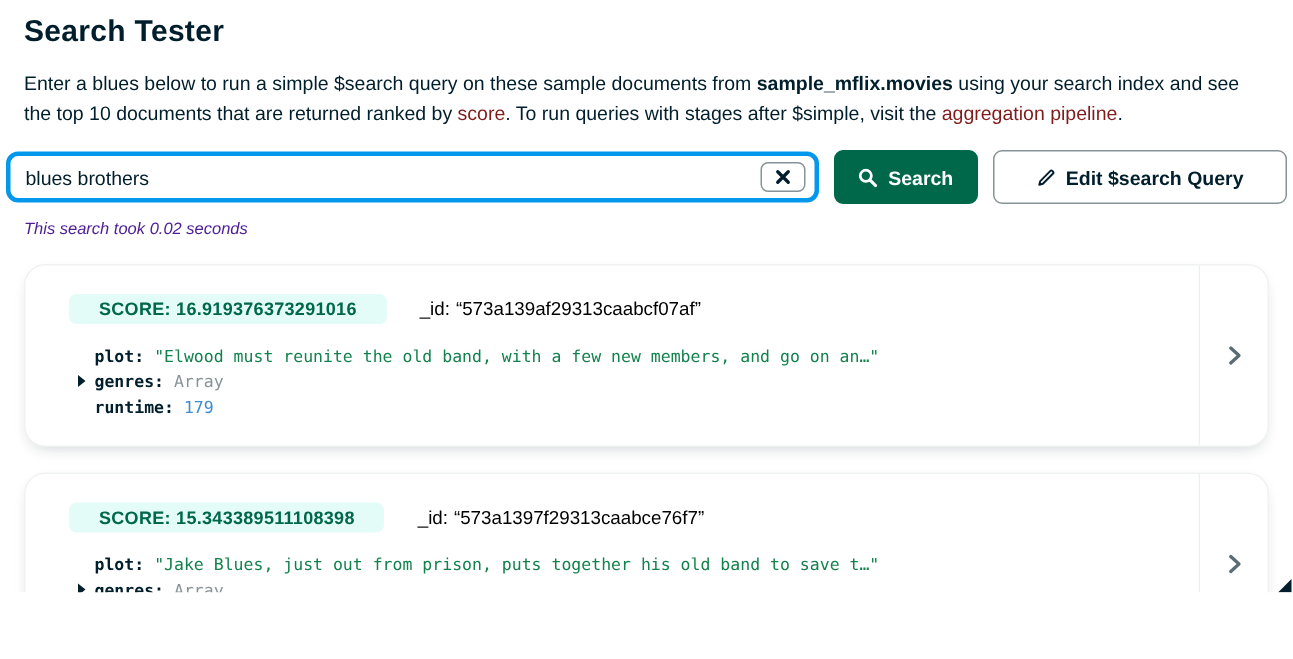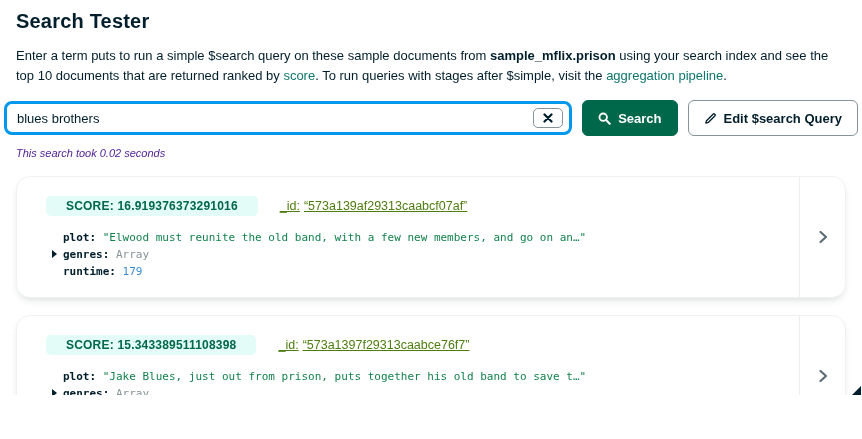--- a/index.html
+++ b/index.html
@@ -15,21 +15,21 @@
     margin: 10px 16px 0;
     font-size: 20px; font-weight: 700;
     color: #001E2B; letter-spacing: .2px;
   }
   .page-desc {
     margin: 13px 16px 0;
     max-width: 834px;
     font-size: 13px; line-height: 1.5;
     color: #001E2B;
   }
-  .page-desc a { color: #0f766e; text-decoration: none; cursor: pointer; }
+  .page-desc a { color: #7f1d1d; text-decoration: none; cursor: pointer; }
   .search-row {
     display: flex; align-items: center;
     margin: 15px 4px 0; gap: 10px;
   }
   .input-wrap { position: relative; width: 598px; }
   .search-input {
     width: 100%; height: 34px;
     border: 3px solid #0498EC; border-radius: 8px;
     padding: 0 44px 0 10px;
     font-size: 13px; color: #001E2B;
@@ -49,40 +49,40 @@
     font-size: 13px; font-weight: 700;
     font-family: "Liberation Sans", sans-serif;
     cursor: pointer; white-space: nowrap;
   }
   .btn-primary {
     background: #00684A; color: #fff;
     border: 1px solid #00684A; padding: 0 15px;
   }
   .btn-secondary {
     background: #fff; color: #001E2B;
-    border: 1px solid #889397; padding: 0 15px;
+    border: 1px solid #889397; padding: 0 28px;
   }
   .timing {
     margin: 11px 16px 0;
     font-size: 11px; font-style: italic; color: #4c1d95;
   }
   .card {
     margin: 17px 16px 0;
     border: 1px solid #F0F2F2; border-radius: 14px;
     box-shadow: 0 4px 10px -4px rgba(0,30,43,.22);
     display: flex; background: #fff;
   }
   .card-main { flex: 1 1 auto; padding: 19px 0 17px 29px; }
   .card-header { display: flex; align-items: center; gap: 22px; }
   .score-badge {
     background: #E3FCF7; color: #00684A;
     font-size: 12px; font-weight: 700; letter-spacing: .2px;
     padding: 3px 20px; border-radius: 5px;
   }
-  .doc-id { font-size: 12.5px; color: #4d7c0f; text-decoration: underline; }
+  .doc-id { font-size: 12.5px; color: #000000; }
   .doc-id .id-key { margin-right: 4px; }
   .doc-body {
     margin-top: 13px; padding-left: 17px;
     font-family: "DejaVu Sans Mono", monospace;
     font-size: 11px; line-height: 17px; color: #001E2B;
   }
   .doc-row { white-space: nowrap; }
   .doc-key { font-weight: 700; color: #001E2B; }
   .val-string { color: #12824D; }
   .val-array  { color: #889397; }
@@ -107,21 +107,21 @@
     border-bottom: 9px solid #001E2B;
   }
 </style>
 </head>
 <body>
 
 <div class="page">
 
   <h1 class="page-title">Search Tester</h1>
 
-  <p class="page-desc"><span>Enter a term puts to run a simple $search query on these sample documents from </span><strong>sample_mflix.prison</strong><span> using your search index and see the top 10 documents that are returned ranked by </span><a>score</a><span>. To run queries with stages after $simple, visit the </span><a>aggregation pipeline</a><span>.</span></p>
+  <p class="page-desc"><span>Enter a blues below to run a simple $search query on these sample documents from </span><strong>sample_mflix.movies</strong><span> using your search index and see the top 10 documents that are returned ranked by </span><a>score</a><span>. To run queries with stages after $simple, visit the </span><a>aggregation pipeline</a><span>.</span></p>
 
   <div class="search-row">
     <div class="input-wrap">
       <input class="search-input" type="text" value="blues brothers" style="">
       <button class="clear-btn">
         <span style="display:flex">
           <svg width="10" height="10" viewBox="0 0 10 10">
               <path d="M1.5 1.5 L8.5 8.5 M8.5 1.5 L1.5 8.5" stroke="#001E2B" stroke-width="2.2" stroke-linecap="round"></path>
             </svg>
         </span>

